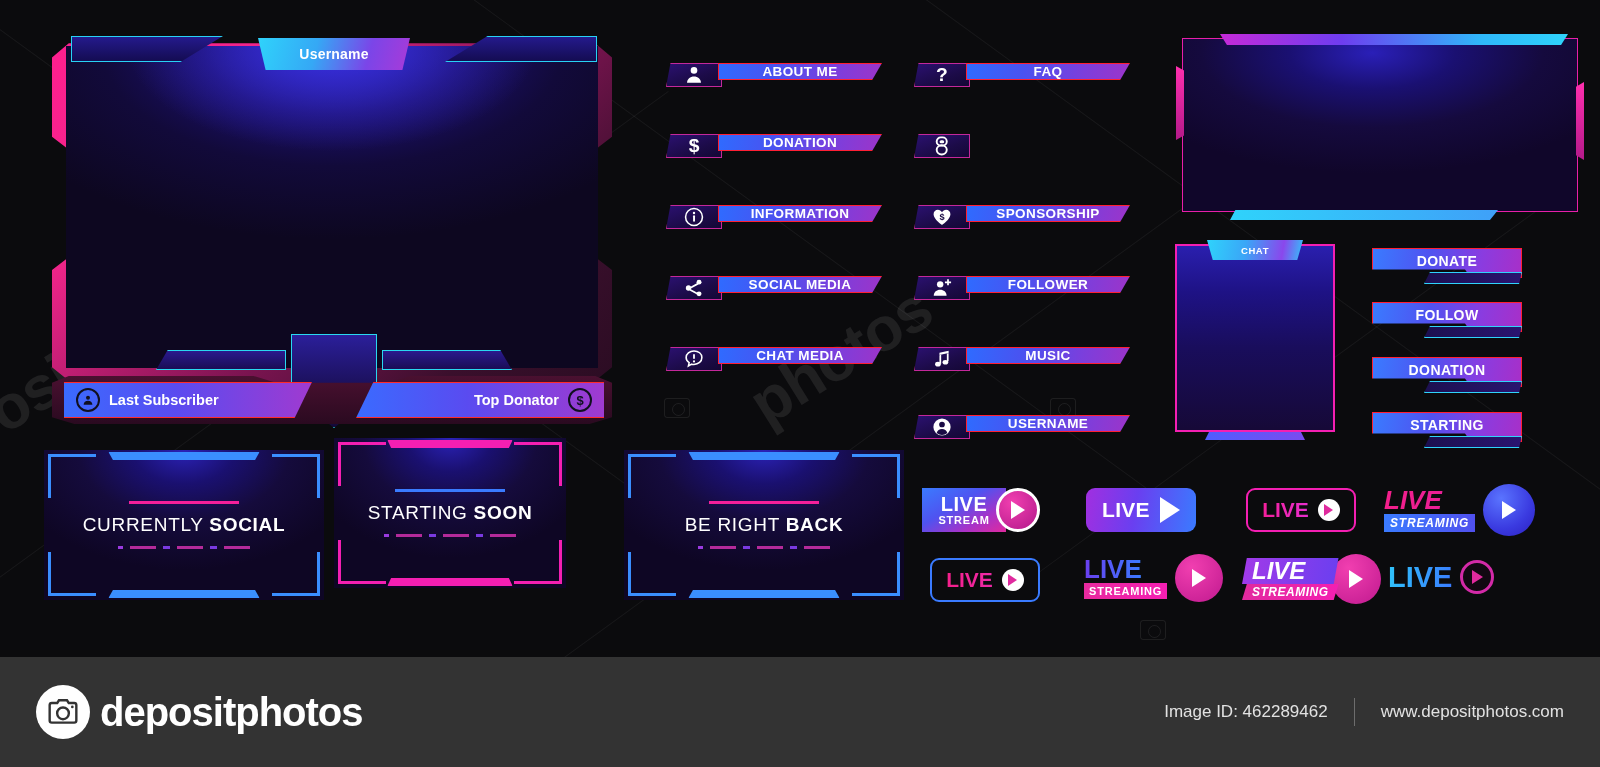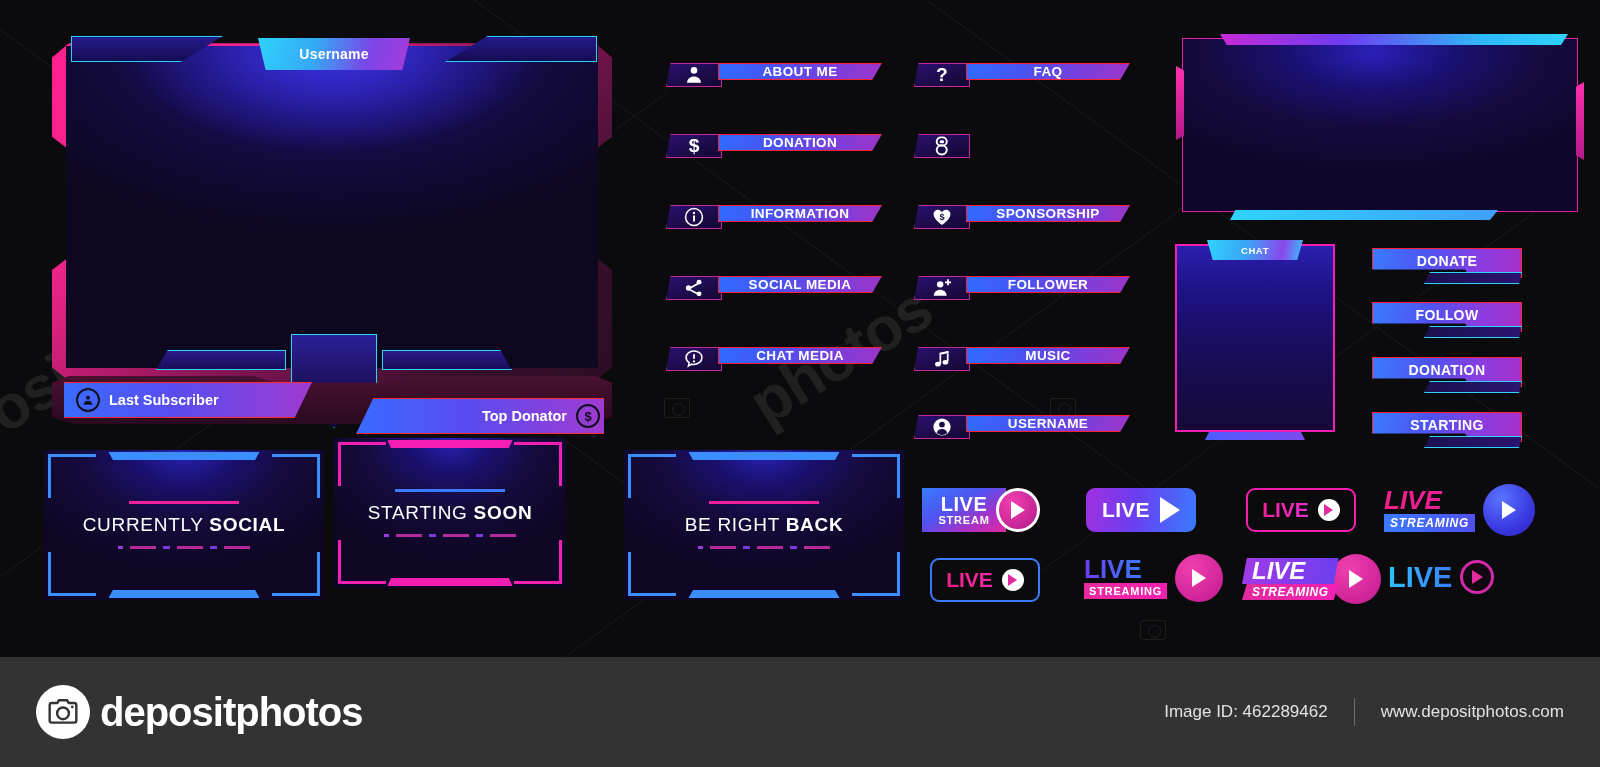--- a/index.html
+++ b/index.html
@@ -72,21 +72,21 @@
     background: linear-gradient(180deg,#4a1030,#2a0a20);
     clip-path: polygon(0 14%,3% 0,36% 0,40% 14%,60% 14%,64% 0,97% 0,100% 14%,100% 86%,96% 100%,4% 100%,0 86%);
   }
   .pill {
     position:absolute; top:358px; height:36px;
     display:flex; align-items:center; gap:9px;
     background: linear-gradient(90deg,#3a6bff 0%,#5a4bf0 45%,#a03ad0 100%);
     border-top:1.5px solid #ff2b2b; border-bottom:1.5px solid #ff2b2b;
   }
   .pill.left  { left:20px; width:248px; clip-path: polygon(0 0,100% 0,93% 100%,0 100%); padding-left:12px; }
-  .pill.right { right:20px; width:248px; clip-path: polygon(7% 0,100% 0,100% 100%,0 100%); padding-right:4px; justify-content:flex-end;margin-top:16px; }
+  .pill.right { right:20px; width:248px; clip-path: polygon(7% 0,100% 0,100% 100%,0 100%); padding-right:12px; justify-content:flex-end; }
   .pill .ptxt { color:#fff; font-weight:700; font-size:14.5px; }
   .circ-ic {
     width:24px; height:24px; border-radius:50%; border:2px solid #101020;
     display:flex; align-items:center; justify-content:center; color:#101020; font-size:13px; font-weight:700;
     background: transparent; flex:0 0 auto;
   }
 
   
   .menu-btn { position:absolute; height:36px; display:flex; align-items:flex-start; }
   .mb-icon {

